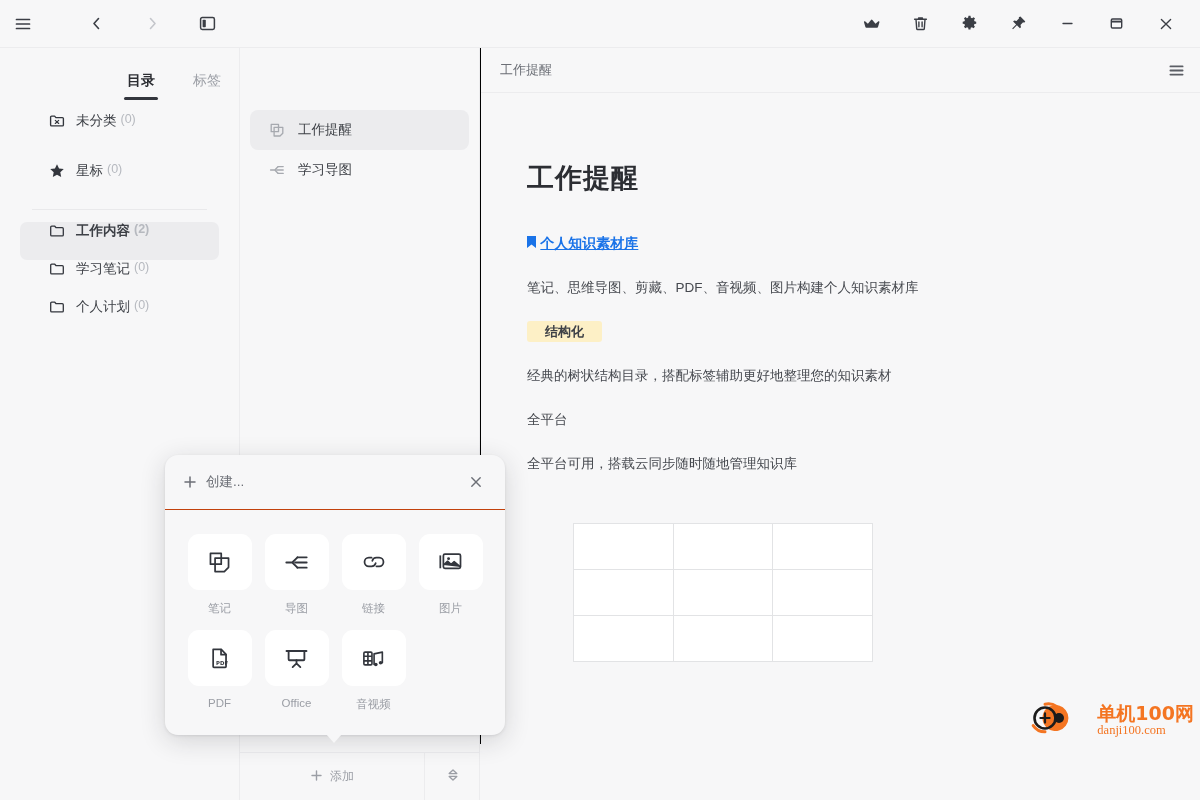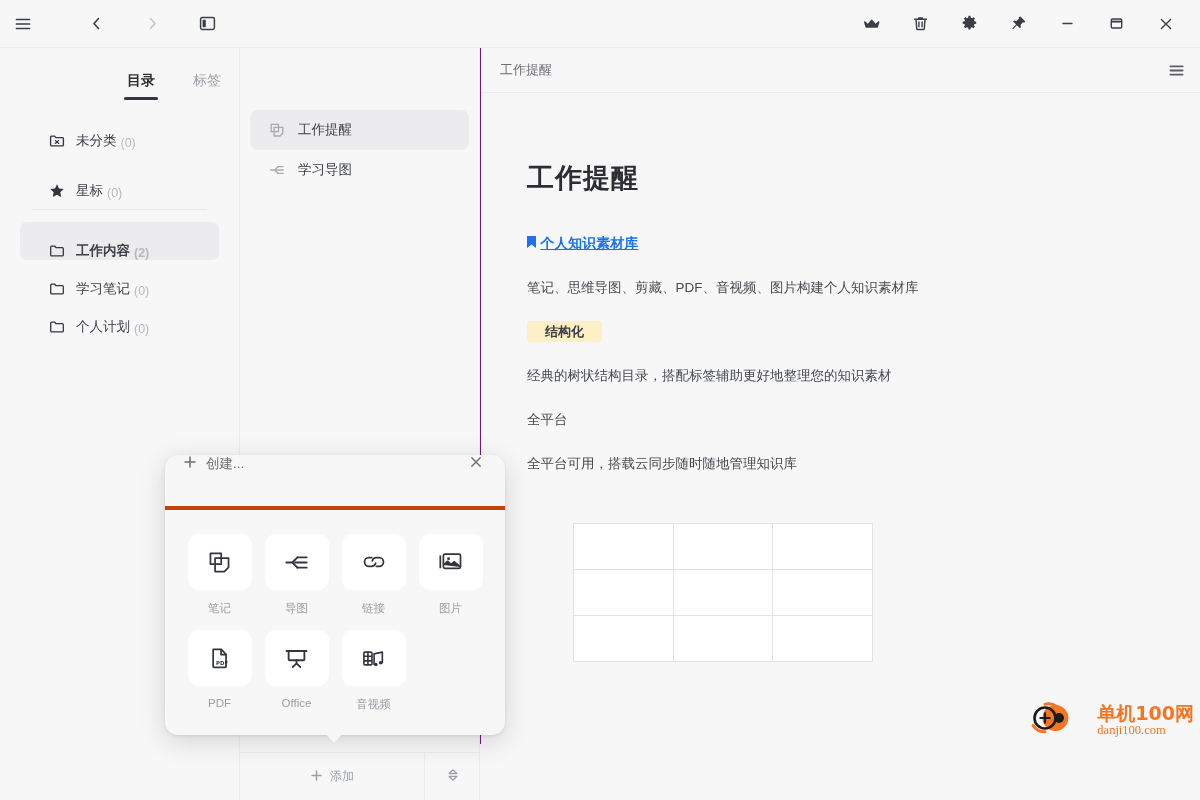--- a/index.html
+++ b/index.html
@@ -6,21 +6,21 @@
   html, body {
     width: 1200px; height: 800px;
     font-family: "Liberation Sans", "DejaVu Sans", sans-serif;
     background: #f7f7f8;
     overflow: hidden;
     color: #2c2e33;
   }
   #app {
     position: relative;
     width: 1200px; height: 744px;
-    background: #701a75;
+    background: #000000;
   }
 
   
   .titlebar {
     position: absolute; top: 0; left: 0;
     width: 1200px; height: 48px;
     background: #f7f7f8;
     border-bottom: 1px solid #ececee;
     display: flex; align-items: center;
   }
@@ -60,21 +60,21 @@
   }
   .tab.active { color: #2c2e33; font-weight: bold; }
   .tab.active::after {
     content: "";
     position: absolute; left: -3px; right: -3px; bottom: 0;
     height: 3px; background: #33363d; border-radius: 2px;
   }
   .side-list { padding: 12px 20px 0 20px; }
   .side-row {
     height: 38px;
-    display: flex; align-items: flex-end;
+    display: flex; align-items: flex-start;
     border-radius: 7px;
     padding-left: 28px;
     color: #3d4046;
     font-size: 13.5px;
   }
   .side-row.sel { background: #ececee; font-weight: bold; }
   .side-row .sic {
     width: 18px; height: 18px;
     display: flex; align-items: center; justify-content: center;
     margin-right: 10px; color: #33363d;
@@ -170,22 +170,22 @@
   
   .popover {
     position: absolute; left: 165px; top: 455px;
     width: 340px; height: 280px;
     background: #f7f7f8;
     border-radius: 13px;
     box-shadow: 0 6px 26px rgba(30,33,40,.16), 0 1px 3px rgba(30,33,40,.10);
   }
   .pop-head {
     height: 55px;
-    border-bottom: 4px solid #c2410c;
-    display: flex; align-items: flex-start;
+    border-bottom: 1px solid #c2410c;
+    display: flex; align-items: center;
     padding: 0 22px 0 18px;
   }
   .pop-head .ph-plus { color: #6c6f76; display:flex; margin-right: 9px; }
   .pop-head .ph-title { flex: 1; font-size: 13.5px; color: #6c6f76; }
   .pop-head .ph-close { color: #6c6f76; display:flex; }
   .pop-grid {
     display: grid;
     grid-template-columns: repeat(4, 1fr);
     padding: 24px 16px 0 16px;
     row-gap: 14px;

